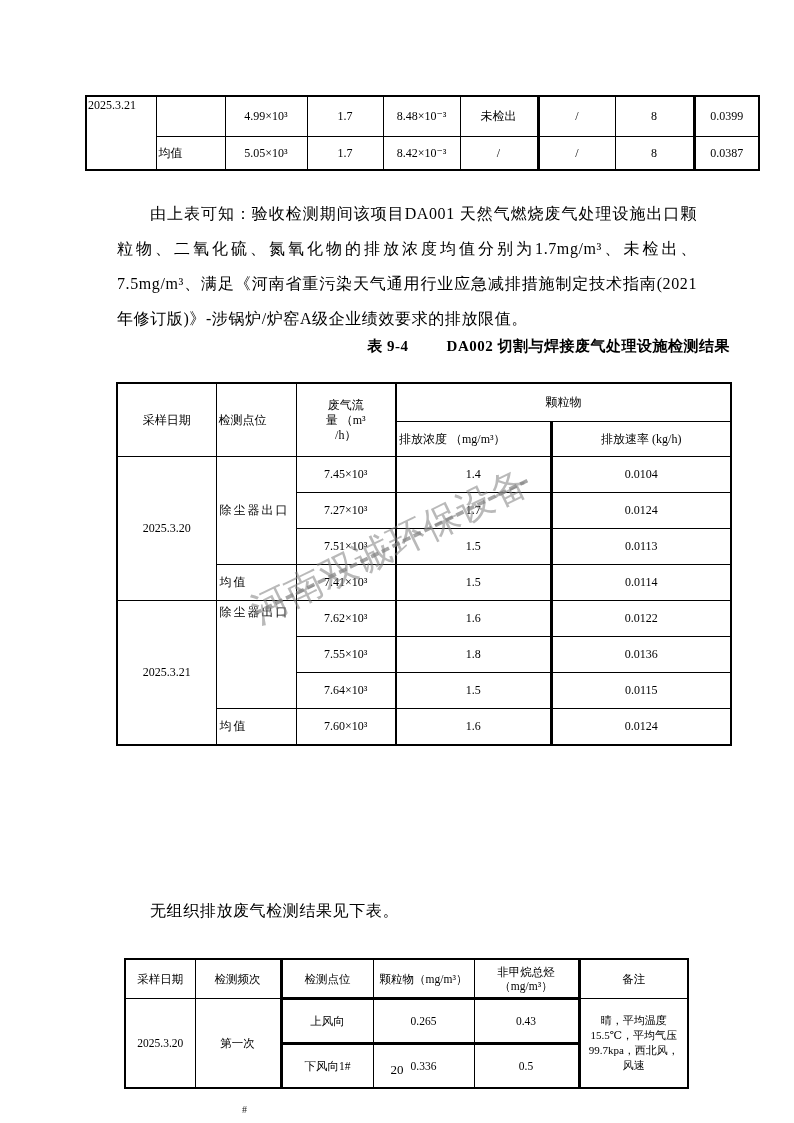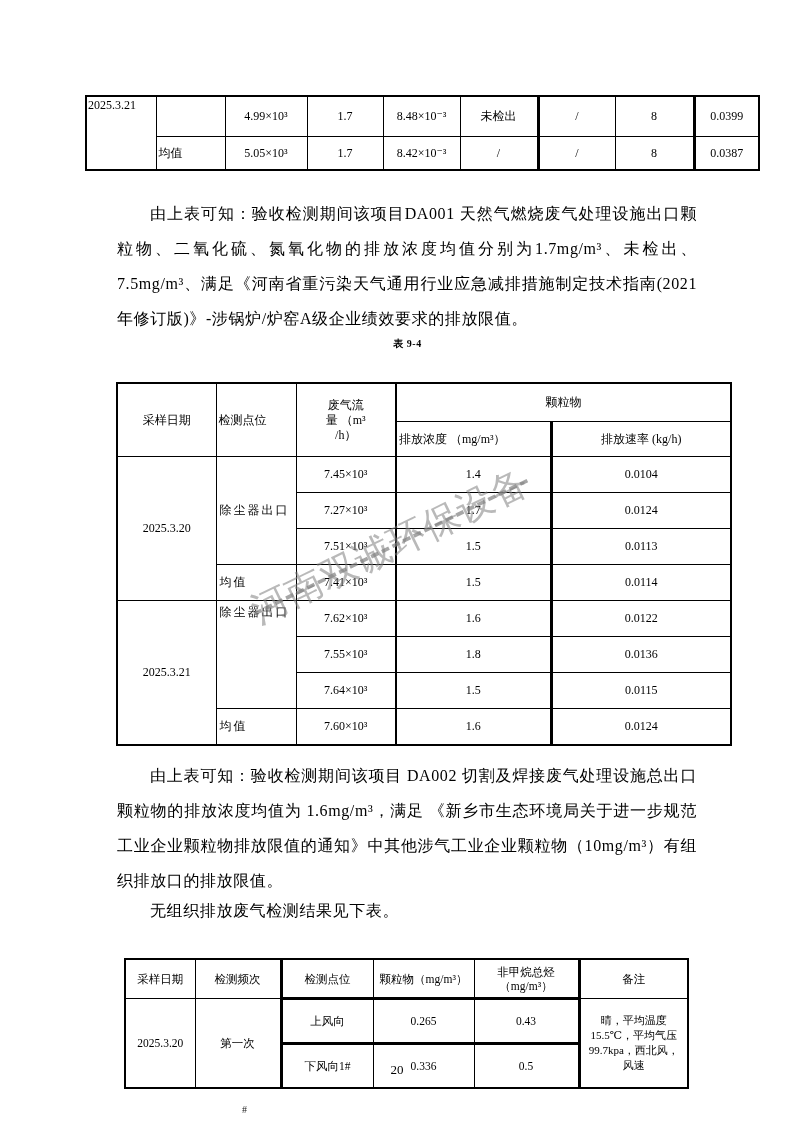--- a/index.html
+++ b/index.html
@@ -33,22 +33,22 @@
   .bb3{border-bottom-width:3px;}
   
   .para{
     position:absolute;left:117px;width:580px;
     font-size:16px;letter-spacing:0.6px;line-height:35px;
     text-align:justify;text-indent:33px;margin:0;
   }
   
   .caption{
     position:absolute;left:85px;width:645px;
-    display:flex;justify-content:center;align-items:baseline;
-    font-weight:bold;font-size:10px;letter-spacing:0.5px;
+    display:flex;justify-content:flex-end;align-items:baseline;
+    font-weight:bold;font-size:15px;letter-spacing:0.5px;
   }
   
   .tbl-94{position:absolute;left:116px;top:382px;width:614px;font-size:12px;}
   .tbl-94 tr.h1 td{height:37px;margin-top:27px;}
   .tbl-94 tr.h2 td{height:34px;}
   .tbl-94 tr.b td{height:35px;}
   .tbl-94 .flow-cell{white-space:pre-line;line-height:15px;}
   .tbl-94 .pt{text-align:left;padding-left:3px;letter-spacing:2px;}
   .tbl-94 .vtop{vertical-align:top;padding-top:3px;}
   
@@ -112,20 +112,21 @@
       <td>8</td>
       <td class="bl3">0.0387</td>
     </tr>
   </tbody>
     </table>
 
   <p class="para" style="top:196px;">由上表可知：验收检测期间该项目DA001 天然气燃烧废气处理设施出口颗粒物、二氧化硫、氮氧化物的排放浓度均值分别为1.7mg/m³、未检出、7.5mg/m³、满足《河南省重污染天气通用行业应急减排措施制定技术指南(2021年修订版)》-涉锅炉/炉窑A级企业绩效要求的排放限值。</p>
 
   <div class="caption" style="top:337px;gap:38px;">
     <span>表 9-4</span>
+    <span>DA002 切割与焊接废气处理设施检测结果</span>
   </div>
 
   <table class="tbl tbl-94">
     <colgroup>
       <col style="width:99px">
         <col style="width:80px">
         <col style="width:100px">
       <col style="width:155px">
         <col style="width:180px">
     </colgroup>
@@ -186,21 +187,20 @@
     </tr>
     <tr class="b">
       <td class="pt">均值</td>
       <td>7.60×10³</td>
       <td class="bl2">1.6</td>
       <td class="bl3">0.0124</td>
     </tr>
   </tbody>
     </table>
 
-  <p class="para" style="top:758px;">由上表可知：验收检测期间该项目 DA002 切割及焊接废气处理设施总出口颗粒物的排放浓度均值为 1.6mg/m³，满足 《新乡市生态环境局关于进一步规范工业企业颗粒物排放限值的通知》中其他涉气工业企业颗粒物（10mg/m³）有组织排放口的排放限值。</p>
 
   <p class="para" style="top:893px;">无组织排放废气检测结果见下表。</p>
 
 
   <table class="tbl tbl-95">
     <colgroup>
       <col style="width:70px">
         <col style="width:86px">
         <col style="width:92px">
       <col style="width:101px">

